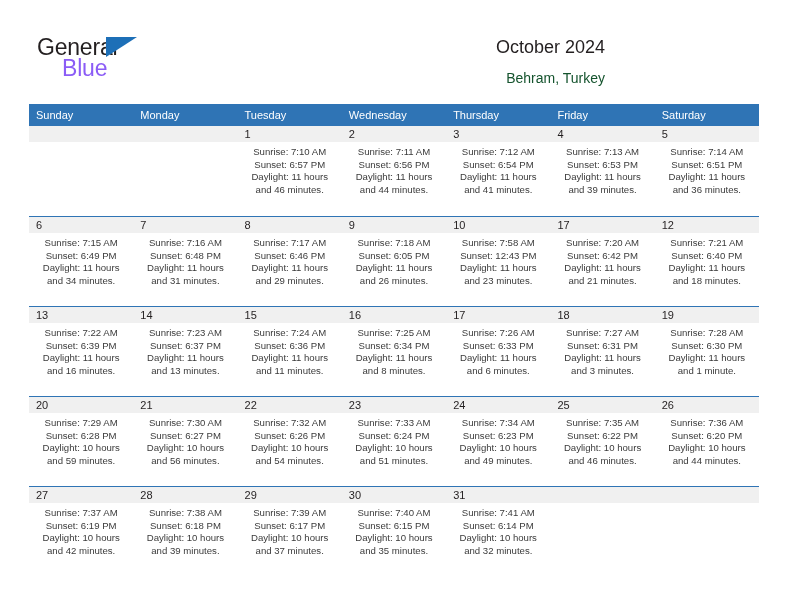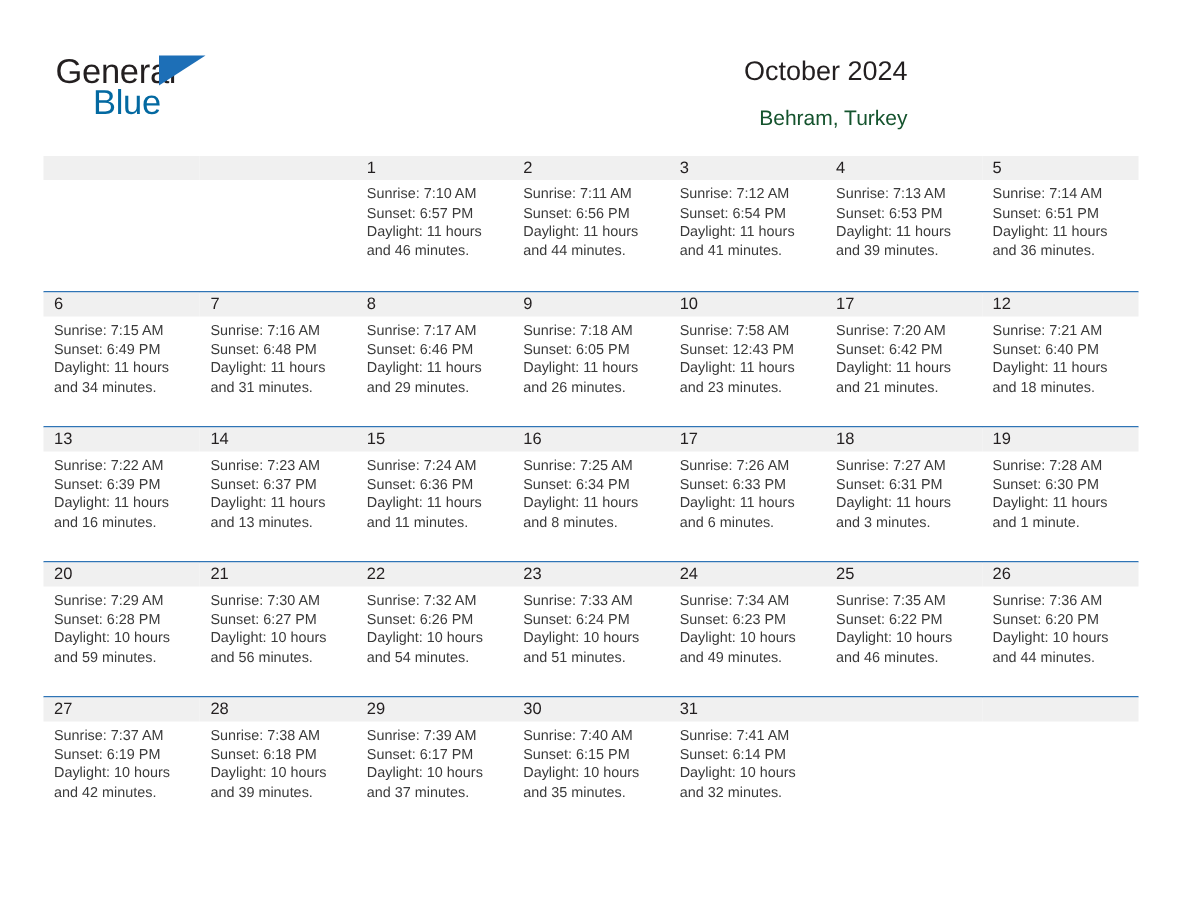--- a/index.html
+++ b/index.html
@@ -46,21 +46,21 @@
     letter-spacing: -0.2px;
     color: #231f20;
     font-family: "Liberation Sans", sans-serif;
   }
   .brand-blue {
     position: absolute;
     left: 28px;
     top: 21px;
     font-size: 23px;
     letter-spacing: -0.2px;
-    color: #0369a1;
+    color: #8b5cf6;
     font-family: "Liberation Sans", sans-serif;
     text-align: center;
   }
   .brand-flag {
     position: absolute;
     left: 72px;
     top: 3px;
     width: 0;
     height: 0;
     border-left: 31px solid #1d6fb7;
@@ -134,20 +134,21 @@
     padding: 0 7px;
     color: #231f20;
     box-sizing: border-box;
   }
   .daycell.empty .num-band { background: #f0f0f0; }
   .daycell .body {
     padding: 4px 7px 0 7px;
     font-size: 9.6px;
     line-height: 12.6px;
     color: #3b3b3b;
+    text-align: center;
   }
   .daycell .body div { white-space: nowrap; }
 </style>
 </head>
 <body>
 
 <div class="page">
 
   <div class="top-bar">
 
@@ -159,20 +160,29 @@
 
     <div class="title-block">
       <div class="cal-title">October 2024</div>
       <div class="cal-subtitle">Behram, Turkey</div>
     </div>
 
   </div>
 
   <div class="calendar">
 
+    <div class="dow-row">
+      <div class="dow">Sunday</div>
+      <div class="dow">Monday</div>
+      <div class="dow">Tuesday</div>
+      <div class="dow">Wednesday</div>
+      <div class="dow">Thursday</div>
+      <div class="dow">Friday</div>
+      <div class="dow">Saturday</div>
+    </div>
 
     <div class="week first">
       <div class="daycell empty">
         <div class="num-band"></div>
         <div class="body">
           <div></div>
           <div></div>
           <div></div>
           <div></div>
         </div>

